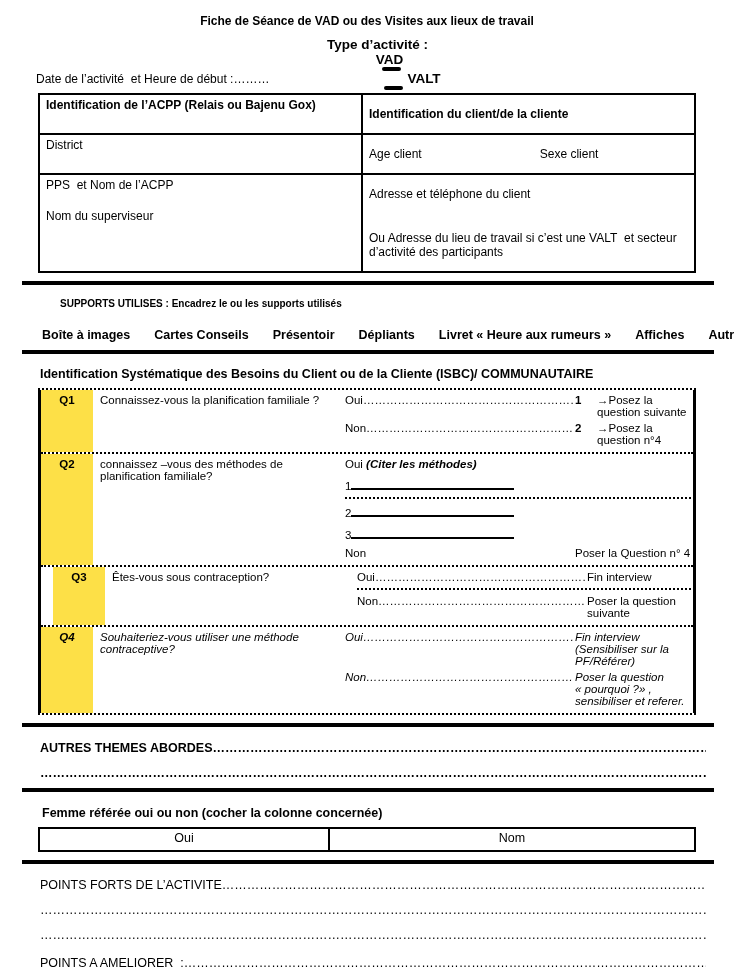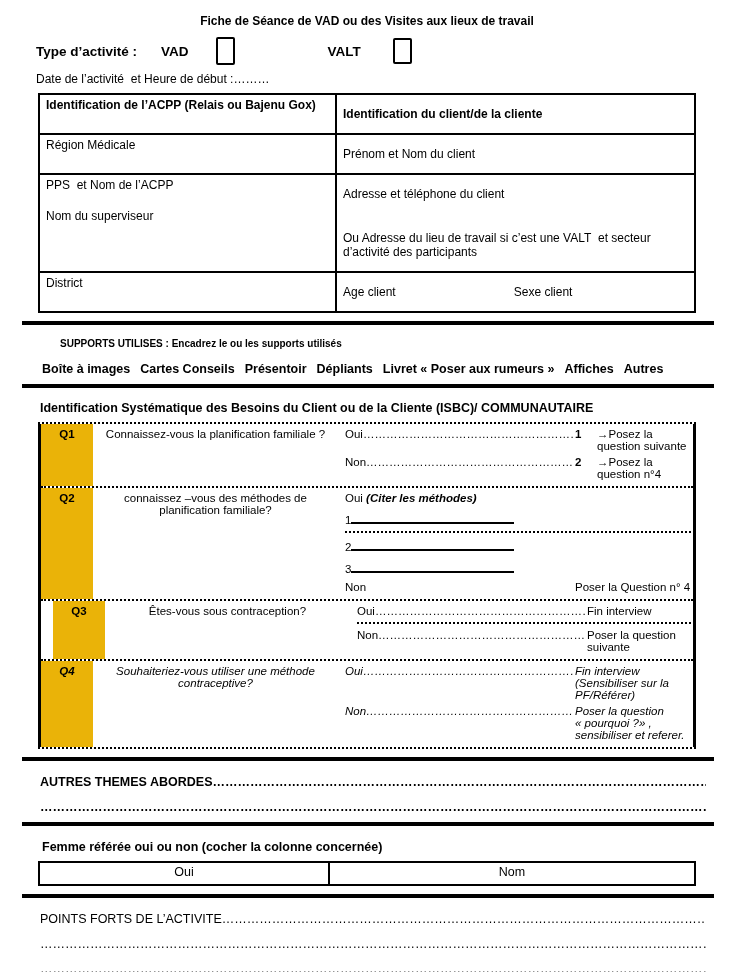--- a/index.html
+++ b/index.html
@@ -2,51 +2,51 @@
 <html><head>
 <meta charset="utf-8">
 <style>
   html,body{margin:0;padding:0;background:#fff;}
   .page{position:relative;width:734px;height:972px;background:#ffffff;color:#000;
         font-family:"Liberation Sans", sans-serif;overflow:hidden;}
   .b{font-weight:bold;}
   
   .title{padding-top:14px;text-align:center;font-size:12px;font-weight:bold;}
   
-  .type-line{margin:9px 15px 0 36px;display:flex;align-items:center;height:28px;font-size:13.5px;font-weight:bold;}
+  .type-line{margin:9px 15px 0 36px;display:flex;align-items:center;height:28px;font-size:13.5px;font-weight:bold;flex-direction:column;}
   .vad-label{margin-left:24px;}
   .checkbox{display:inline-block;width:15px;height:24px;border:2px solid #000;border-radius:2px;margin-left:27px;background:#fff;}
   .valt-label{margin-left:93px;}
   .checkbox.cb2{height:22px;margin-left:32px;}
   .date-line{margin:7px 0 0 36px;font-size:12px;}
   
   .id-table{margin:7px 0 0 38px;width:658px;border:2px solid #000;font-size:12px;box-sizing:border-box;}
   .id-row{display:flex;border-top:2px solid #000;}
   .id-row.first{border-top:none;}
-  .cell-l{width:297px;border-right:2px solid #000;padding:3px 6px;box-sizing:border-box;flex-shrink:0;}
+  .cell-l{width:323px;border-right:2px solid #000;padding:3px 6px;box-sizing:border-box;flex-shrink:0;}
   .cell-r{flex:1;padding:12px 6px;box-sizing:border-box;}
   .min22{min-height:17px;}
   .min74{min-height:70px;}
   .sexe-span{margin-left:118px;}
   .sub-gap{margin-top:17px;}
   .sub-gap2{margin-top:30px;max-width:310px;}
   
   .hrule{height:4px;background:#000;margin:8px 0 0 22px;width:692px;}
   
   .supports-heading{margin:13px 0 0 60px;font-size:10px;font-weight:bold;}
-  .supports-options{margin:13px 0 0 42px;font-size:12.5px;font-weight:bold;display:flex;column-gap:10px;white-space:nowrap;}
+  .supports-options{margin:19px 0 0 42px;font-size:12.5px;font-weight:bold;display:flex;column-gap:24px;white-space:nowrap;}
   .isbc-heading{margin:13px 0 0 40px;font-size:12.5px;font-weight:bold;}
   
   .q-table{margin:7px 0 0 38px;width:658px;box-sizing:border-box;font-size:11.5px;
            border-left:3px solid #000;border-right:3px solid #000;
            border-top:2px dotted #000;border-bottom:2px dotted #000;}
   .q-row{display:flex;border-top:2px dotted #000;}
   .q-row.first{border-top:none;}
-  .q-id{width:52px;flex-shrink:0;background:#eab308;font-weight:bold;text-align:center;padding-top:4px;box-sizing:border-box;}
-  .q-question{width:250px;flex-shrink:0;padding:4px 12px 4px 7px;box-sizing:border-box;text-align:center;}
+  .q-id{width:52px;flex-shrink:0;background:#fde047;font-weight:bold;text-align:center;padding-top:4px;box-sizing:border-box;}
+  .q-question{width:250px;flex-shrink:0;padding:4px 12px 4px 7px;box-sizing:border-box;}
   .q-answers{flex:1;padding:4px 2px 6px 2px;box-sizing:border-box;}
   .a-line{display:flex;align-items:flex-start;}
   .a-cell{width:228px;flex-shrink:0;white-space:nowrap;overflow:hidden;}
   .a-right{flex:1;display:flex;align-items:flex-start;padding-left:2px;}
   .a-code{width:22px;flex-shrink:0;font-weight:bold;}
   .a-instr{flex:1;white-space:pre-line;}
   .nw{white-space:nowrap;}
   .a-sep{border-top:2px dotted #000;margin:5px 0;}
   .mt6{margin-top:6px;}
   .mt4{margin-top:4px;}
@@ -82,50 +82,46 @@
   </div>
 
   <div class="date-line">Date de l’activité&nbsp; et Heure de début :………</div>
 
   <div class="id-table">
     <div class="id-row first">
       <div class="cell-l b min22">Identification de l’ACPP (Relais ou Bajenu Gox)</div>
       <div class="cell-r b min22">Identification du client/de la cliente</div>
     </div>
     <div class="id-row">
-      <div class="cell-l min22">Région Médicale</div>
-      <div class="cell-r min22">Prénom et Nom du client</div>
+      <div class="cell-l min22">District</div>
+      <div class="cell-r min22">
+        <span>Age client</span><span class="sexe-span">Sexe client</span>
+      </div>
     </div>
     <div class="id-row">
       <div class="cell-l min74">
         <div>PPS&nbsp; et Nom de l’ACPP</div>
         <div class="sub-gap">Nom du superviseur</div>
       </div>
       <div class="cell-r min74">
         <div>Adresse et téléphone du client</div>
         <div class="sub-gap2">Ou Adresse du lieu de travail si c’est une VALT&nbsp; et secteur d’activité des participants</div>
-      </div>
-    </div>
-    <div class="id-row">
-      <div class="cell-l min22">District</div>
-      <div class="cell-r min22">
-        <span>Age client</span><span class="sexe-span">Sexe client</span>
       </div>
     </div>
   </div>
 
   <div class="hrule"></div>
 
   <div class="supports-heading">SUPPORTS UTILISES : Encadrez le ou les supports utilisés</div>
   <div class="supports-options">
     <span>Boîte à images</span>
     <span>Cartes Conseils</span>
     <span>Présentoir</span>
     <span>Dépliants</span>
-    <span>Livret « Poser aux rumeurs »</span>
+    <span>Livret « Heure aux rumeurs »</span>
     <span>Affiches</span>
     <span>Autres</span>
   </div>
 
   <div class="hrule"></div>
 
   <div class="isbc-heading">Identification Systématique des Besoins du Client ou de la Cliente (ISBC)/ COMMUNAUTAIRE</div>
 
   <div class="q-table">
 

